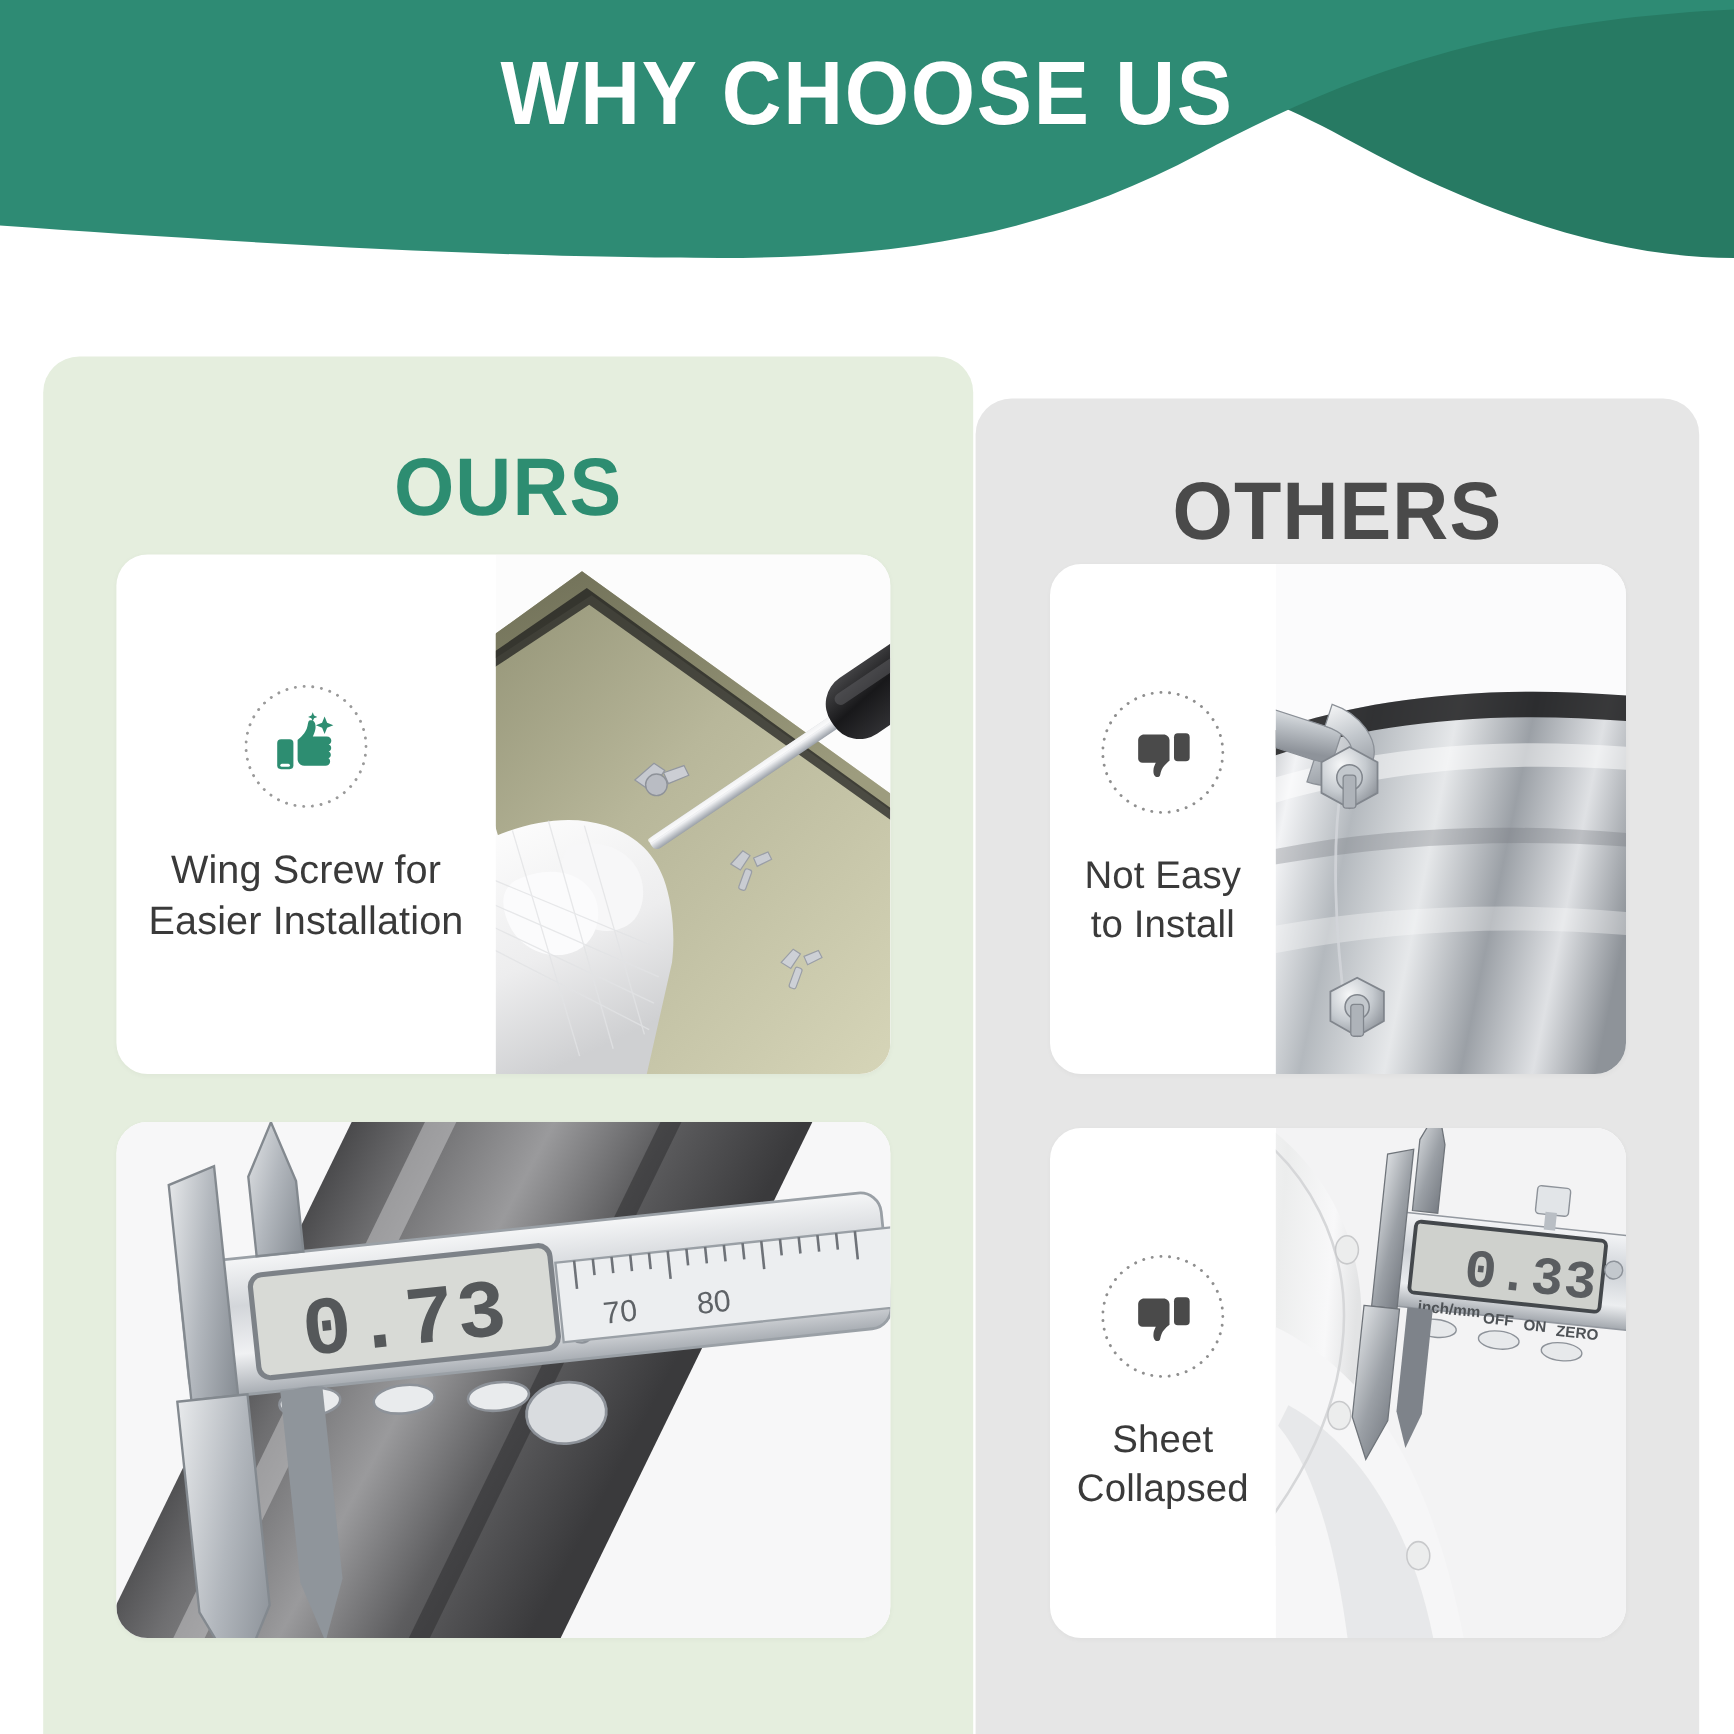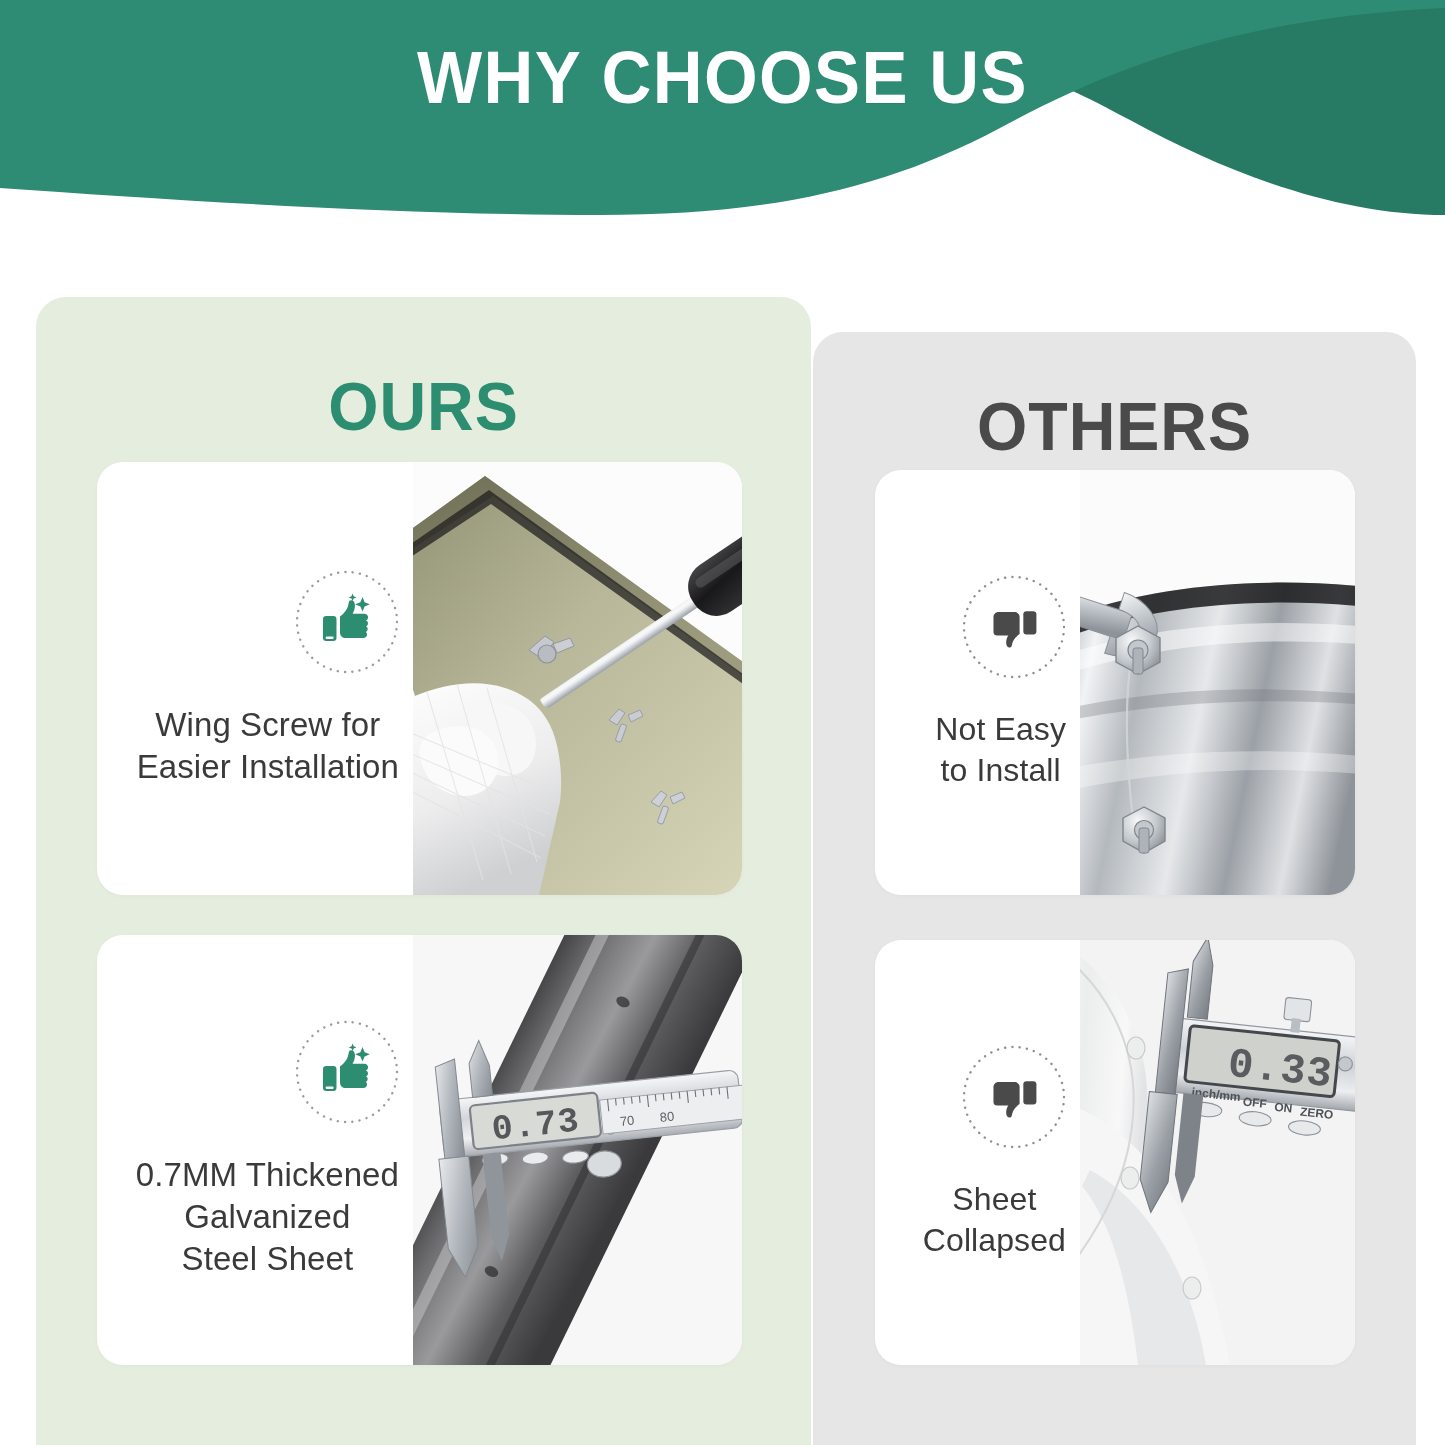--- a/index.html
+++ b/index.html
@@ -50,25 +50,25 @@
     display:flex;flex-direction:row;align-items:stretch;
     box-shadow:0 1px 4px rgba(0,0,0,.03);
   }
   #card-ours-1{left:97px;top:462px;width:645px;height:433px;}
   #card-ours-2{left:97px;top:935px;width:645px;height:430px;}
   #card-others-1{left:875px;top:470px;width:480px;height:425px;}
   #card-others-2{left:875px;top:940px;width:480px;height:425px;}
 
   .card-text{
     flex:0 0 auto;display:flex;flex-direction:column;
-    align-items:flex-end;justify-content:center;
+    align-items:center;justify-content:center;
     padding:0 14px;box-sizing:border-box;
   }
   #card-ours-1 .card-text,#card-ours-2 .card-text{width:316px;}
-  #card-others-1 .card-text,#card-others-2 .card-text{width:205px;}
+  #card-others-1 .card-text,#card-others-2 .card-text{width:188px;}
 
   .icon-circle{
     width:104px;height:104px;border-radius:50%;
     display:flex;align-items:center;justify-content:center;
     margin-bottom:30px;position:relative;
   }
   .icon-circle svg{display:block;}
   .dotted-ring{position:absolute;left:0;top:0;width:104px;height:104px;}
 
   .card-caption{
@@ -196,43 +196,20 @@
       </g>
 
       <path d="M116,188 l16,-14 l9,6 l-12,17 z" fill="#c6c9cf" stroke="#93979f" stroke-width="1"></path>
       <path d="M140,182 l17,-6 l4,8 l-17,7 z" fill="#ccced4" stroke="#93979f" stroke-width="1"></path>
       <circle cx="134" cy="192" r="9" fill="#b9bcc3" stroke="#8e9299" stroke-width="1.2"></circle>
     </svg>
   </div>
 </div>
 
 <div class="card" id="card-ours-2">
-  <div class="card-text">
-    <div class="icon-circle">
-      <svg class="dotted-ring" viewBox="0 0 104 104">
-        <circle cx="52" cy="52" r="50" fill="none" stroke="#9a9a9a" stroke-width="2.4" stroke-linecap="round" stroke-dasharray="0.1 7.2"></circle>
-      </svg>
-      <svg width="60" height="60" viewBox="0 0 60 60">
-        <rect x="6" y="24" width="13.5" height="25" rx="3.2" fill="#2d8d71"></rect>
-        <rect x="8.6" y="44.4" width="8" height="2.6" rx="1.3" fill="#ffffff"></rect>
-        <path d="M23,24.5 C23,24.5 28.5,20.5 30.6,15.2 C32.1,11.4 31.2,8.6 33.6,8.2
-                 C36.6,7.7 38.4,10.6 37.9,15 C37.5,18.4 35.6,21.8 35.6,21.8
-                 L47.2,21.8 C49.6,21.8 51.1,23.4 51.1,25.3 C51.1,26.9 50.1,28 48.9,28.5
-                 C50.2,28.9 51,30 51,31.4 C51,32.8 50.1,33.9 48.9,34.3
-                 C50,34.8 50.7,35.8 50.7,37.1 C50.7,38.4 49.9,39.5 48.7,39.9
-                 C49.6,40.5 50.1,41.4 50.1,42.6 C50.1,44.5 48.5,46.1 46.2,46.1
-                 L28.6,46.1 C25.5,46.1 23,43.7 23,40.8 Z" fill="#2d8d71"></path>
-        <path d="M45.5,5 L47.6,10.2 L52.8,12.3 L47.6,14.4 L45.5,19.6 L43.4,14.4 L38.2,12.3 L43.4,10.2 Z" fill="#2d8d71"></path>
-        <path d="M35.6,1.5 L36.7,4.3 L39.5,5.4 L36.7,6.5 L35.6,9.3 L34.5,6.5 L31.7,5.4 L34.5,4.3 Z" fill="#2d8d71"></path>
-      </svg>
-    </div>
-    <div class="card-caption">0.7MM Thickened
-Galvanized
-Steel Sheet</div>
-  </div>
   <div class="card-photo">
     <svg viewBox="0 0 329 430" preserveAspectRatio="xMidYMid slice">
       <defs>
         <linearGradient id="tube2" x1="0" y1="0" x2="1" y2="0.15">
           <stop offset="0" stop-color="#3d3d3f"></stop>
             <stop offset="0.22" stop-color="#6e6e70"></stop>
           <stop offset="0.48" stop-color="#9a9a9c"></stop>
             <stop offset="0.72" stop-color="#5d5d5f"></stop>
           <stop offset="1" stop-color="#3a3a3c"></stop>
         </linearGradient>

